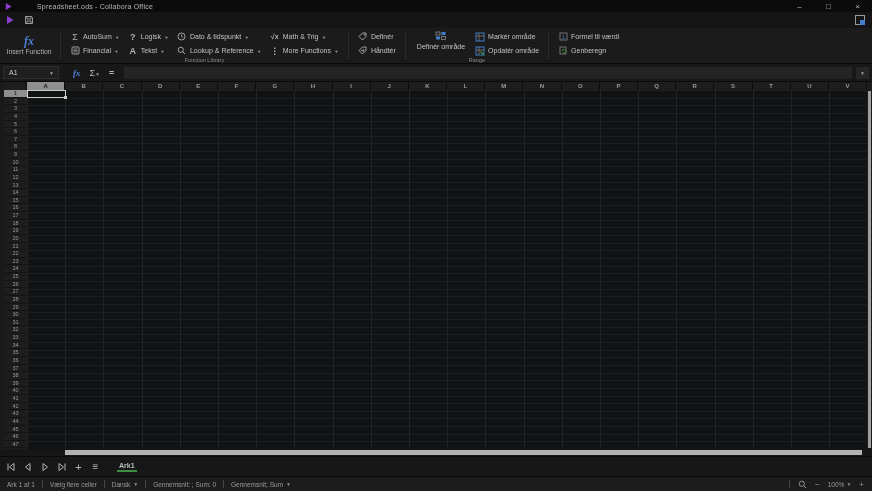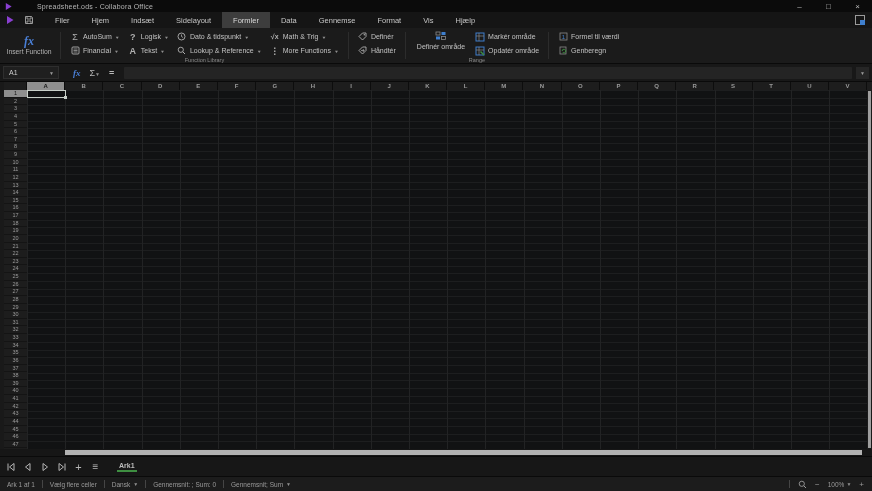--- a/index.html
+++ b/index.html
@@ -108,32 +108,20 @@
   </div>
 </div>
 
 <div class="menubar">
   <svg class="logo" viewBox="0 0 10 10">
       <path d="M2 1 L8.5 5 L2 9 Z" fill="#8a3fd1"></path>
     </svg>
   <svg class="saveic" width="10" height="10" viewBox="0 0 10 10">
       <path d="M1.5 1.5 h6 l1 1 v6 h-7 z M3 1.5 v2.5 h4 v-2.5 M3 9 v-3 h4 v3" fill="none" stroke="#a8a8a8" stroke-width="0.9"></path>
     </svg>
-  <div class="menuitems">
-      <div class="mitem">Filer</div>
-      <div class="mitem">Hjem</div>
-      <div class="mitem">Indsæt</div>
-      <div class="mitem">Sidelayout</div>
-      <div class="mitem active">Formler</div>
-      <div class="mitem">Data</div>
-      <div class="mitem">Gennemse</div>
-      <div class="mitem">Format</div>
-      <div class="mitem">Vis</div>
-      <div class="mitem">Hjælp</div>
-    </div>
   <svg class="nbicon" width="12" height="12" viewBox="0 0 12 12">
       <rect x="1.5" y="1.5" width="9" height="9" fill="none" stroke="#9a9a9a" stroke-width="1"></rect>
       <rect x="6" y="6" width="5" height="5" fill="#3f7fce"></rect>
     </svg>
 </div>
 
 <div class="ribbon">
 
   <div class="bigbtn">
     <span class="fxbig">fx</span>

